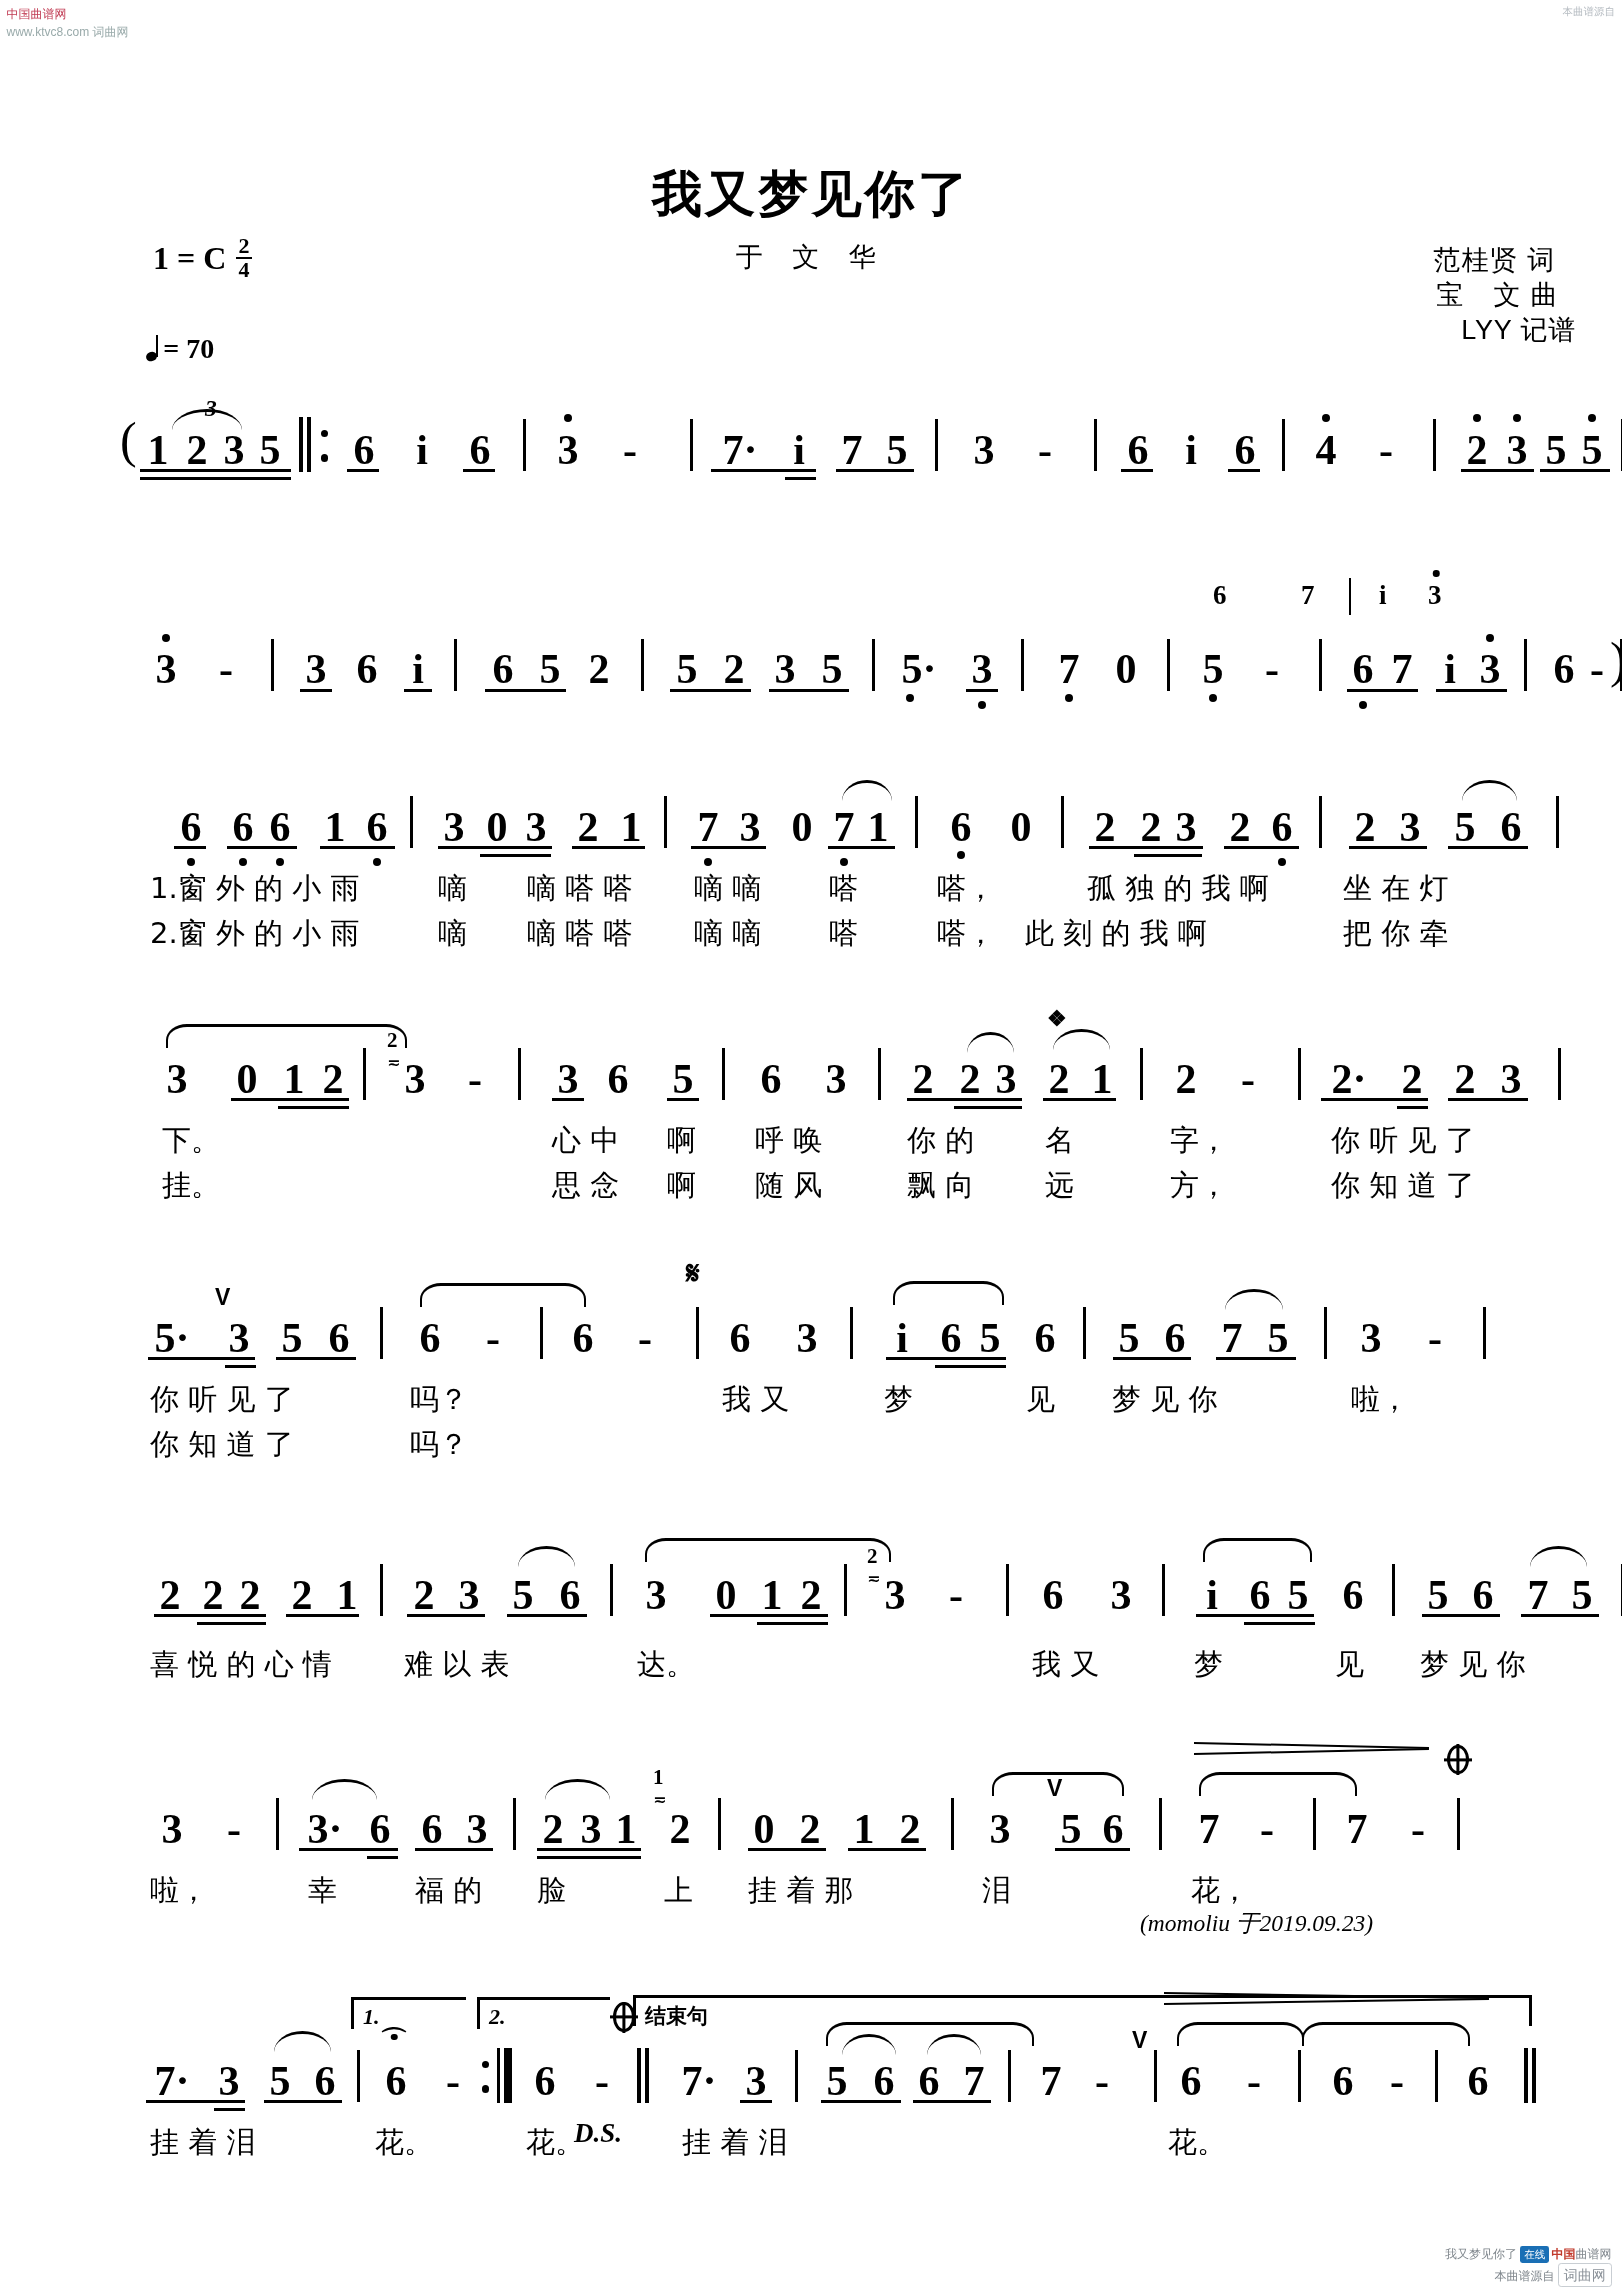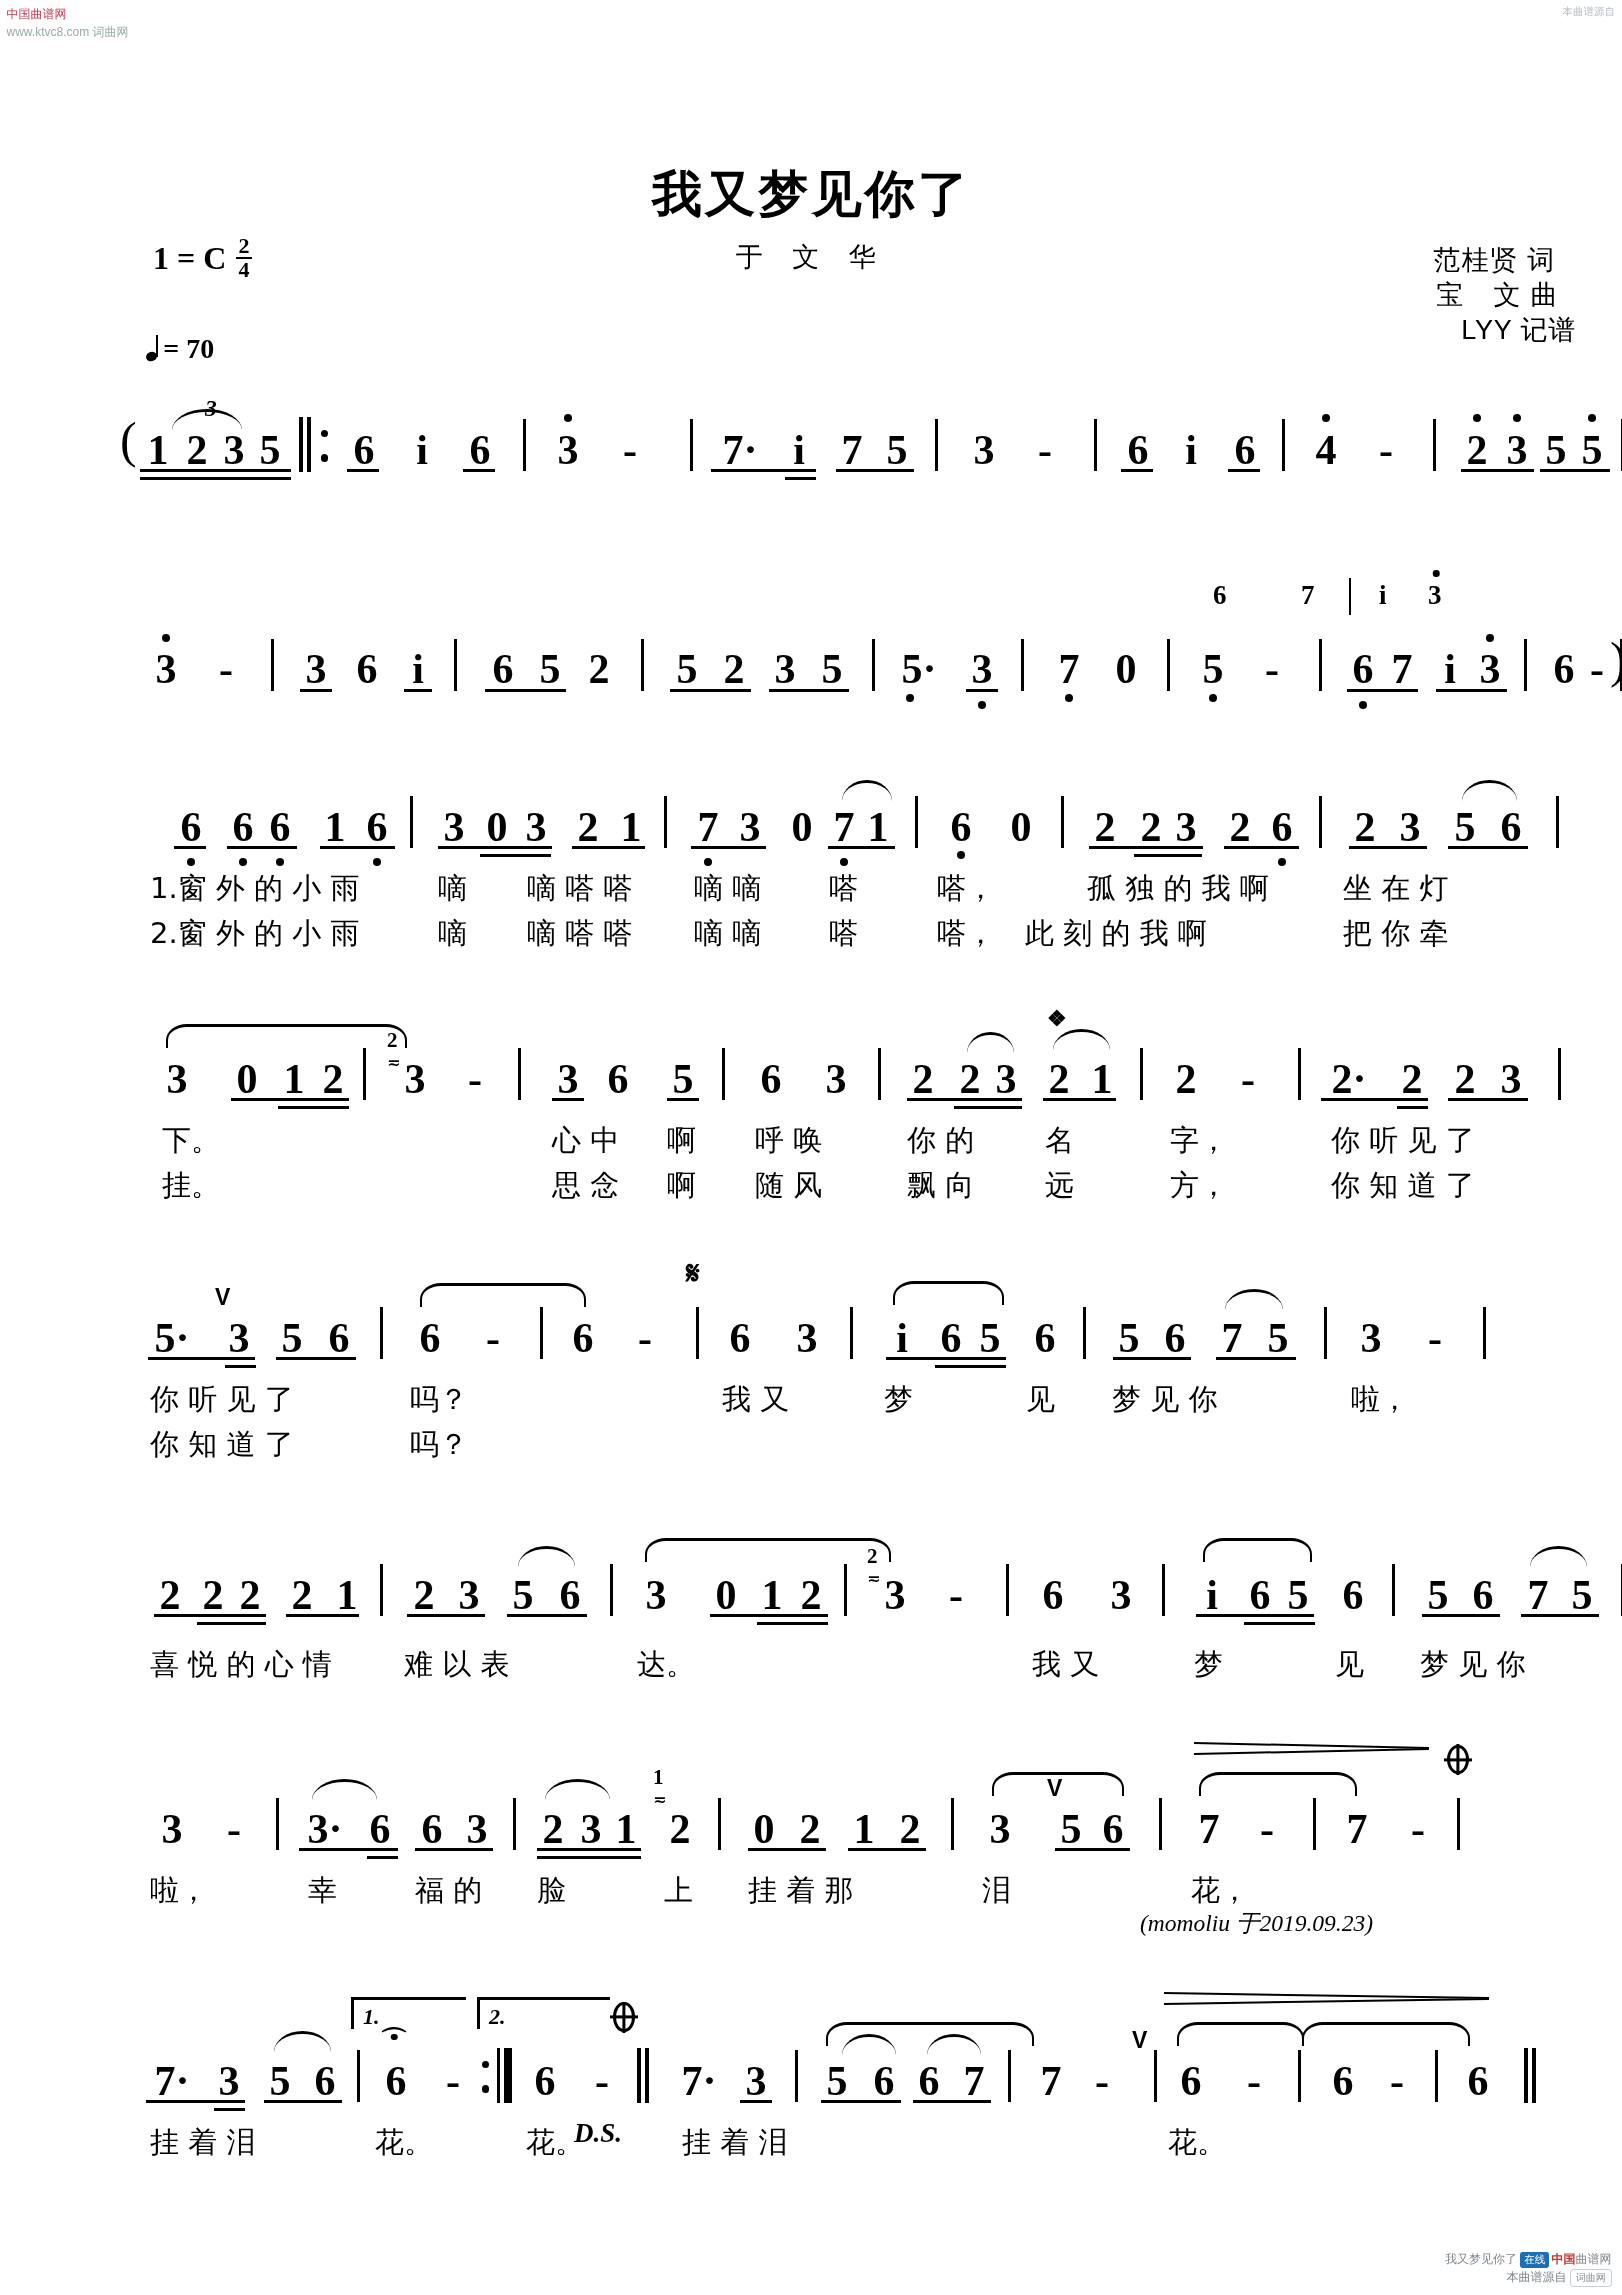--- a/index.html
+++ b/index.html
@@ -11,21 +11,21 @@
          font-family:"Liberation Sans",sans-serif;line-height:1.5;}
   .wm-tl .r{color:#c03a52;}
   .wm-tr{position:absolute;right:8px;top:4.9px;font-size:10.5px;color:#b6bcc2;
          font-family:"Liberation Sans",sans-serif;}
   .wm-br{position:absolute;right:11.4px;bottom:8px;font-size:12px;color:#7f868c;
          font-family:"Liberation Sans",sans-serif;text-align:right;line-height:1.45;}
   .wm-br .logo{display:inline-block;background:#1a6fb5;color:#fff;border-radius:2.4px;
         padding:0.8px 4px;margin-right:2.4px;font-size:10.5px;}
   .wm-br .red{color:#c0392b;font-weight:bold;}
   .wm-br .badge{display:inline-block;border:0.8px solid #c9ced3;border-radius:3.2px;
-        padding:0.8px 4.9px;color:#8b9299;font-size:10px;}
+        padding:0.8px 4.9px;color:#8b9299;font-size:14px;}
 
   
   .title{position:absolute;left:0;right:0;top:161px;text-align:center;
          font-size:50px;font-weight:bold;letter-spacing:3.2px;
          font-family:"DejaVu Sans","Liberation Sans",sans-serif;}
   .singer{position:absolute;left:0;right:0;top:239px;text-align:center;
           font-size:27px;letter-spacing:11.4px;}
   .keybox{position:absolute;left:153px;top:235px;font-size:32px;font-weight:bold;
           font-family:"Liberation Serif",serif;display:flex;align-items:center;}
   .keybox .frac{display:inline-flex;flex-direction:column;align-items:center;
@@ -653,20 +653,23 @@
 
 <div class="sys" style="top:2000px;left:0;">
 
   <div style="position:relative;height:37px;">
     <span class="volta noend" style="left:351px;top:-3.2px;width:112px;">
       <span>1.</span>
     </span>
     <span class="volta noend" style="left:477px;top:-3.2px;width:130px;">
       <span>2.</span>
     </span>
+    <span class="volta endr" style="left:633px;top:-4.9px;width:893px;height:28px;">
+      <span class="cn">结束句</span>
+    </span>
     <span class="coda" style="left:610px;top:1.6px;">
         <span></span>
       </span>
   </div>
 
   <div class="notes" style="margin-top:0;">
     <span class="n" style="left:172px;">7·</span>
     <span class="n" style="left:229px;">3</span>
     <span class="beam" style="left:146px;top:63px;width:99px;"></span>
     <span class="beam" style="left:214px;top:71px;width:31px;"></span>

